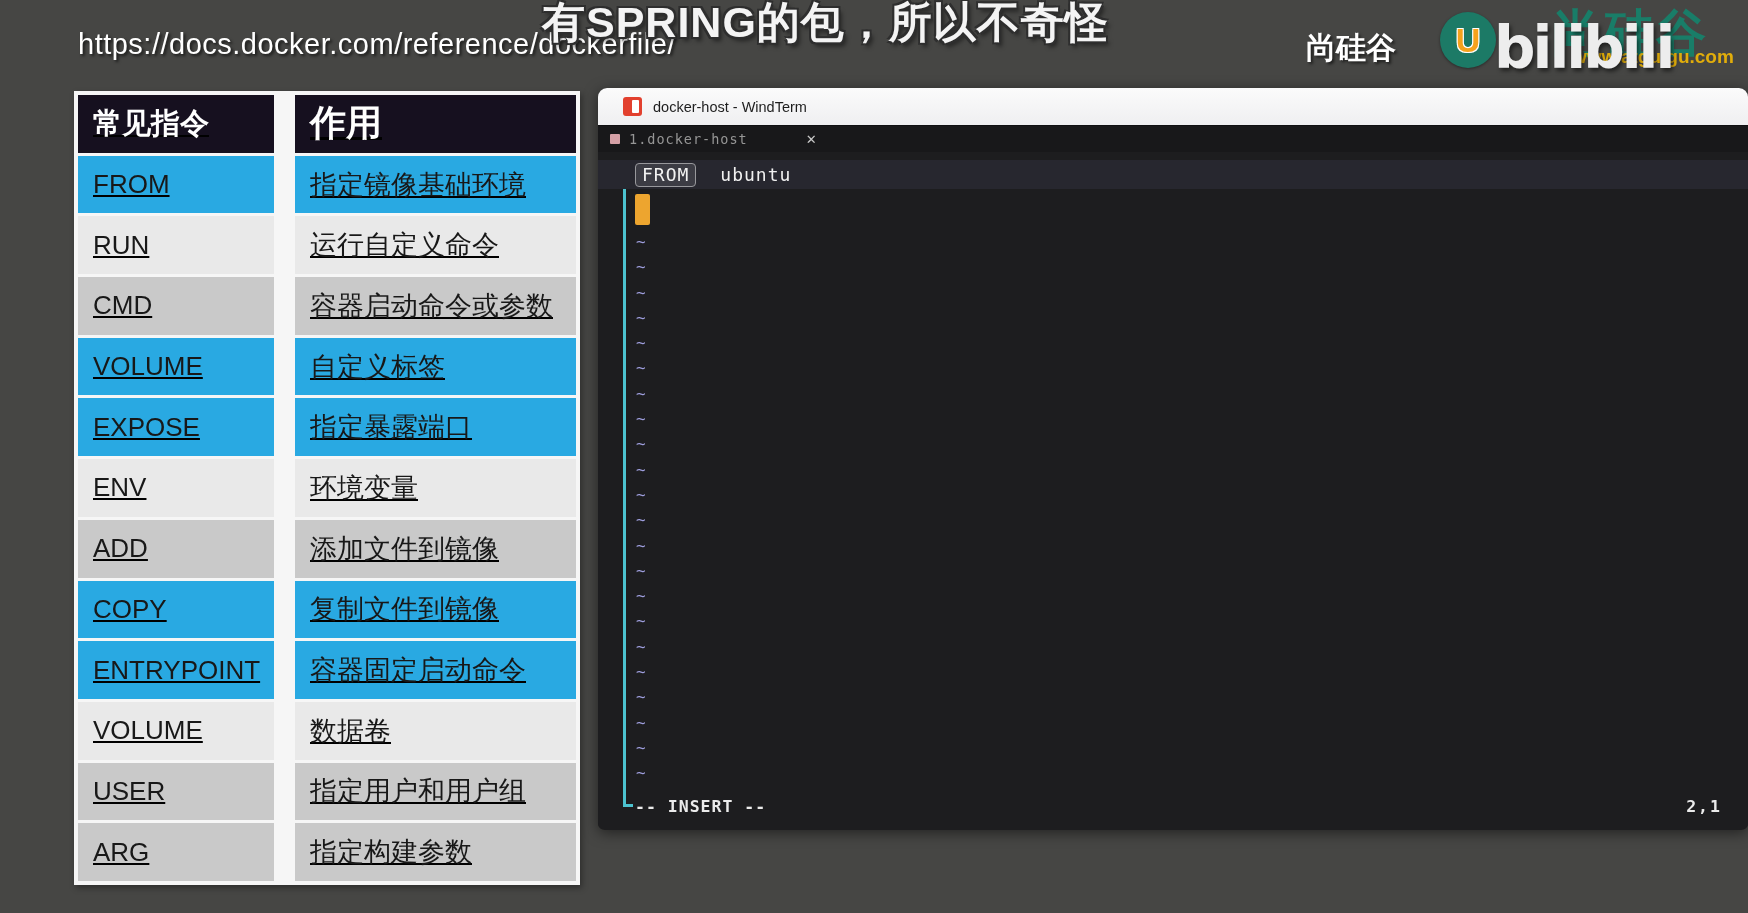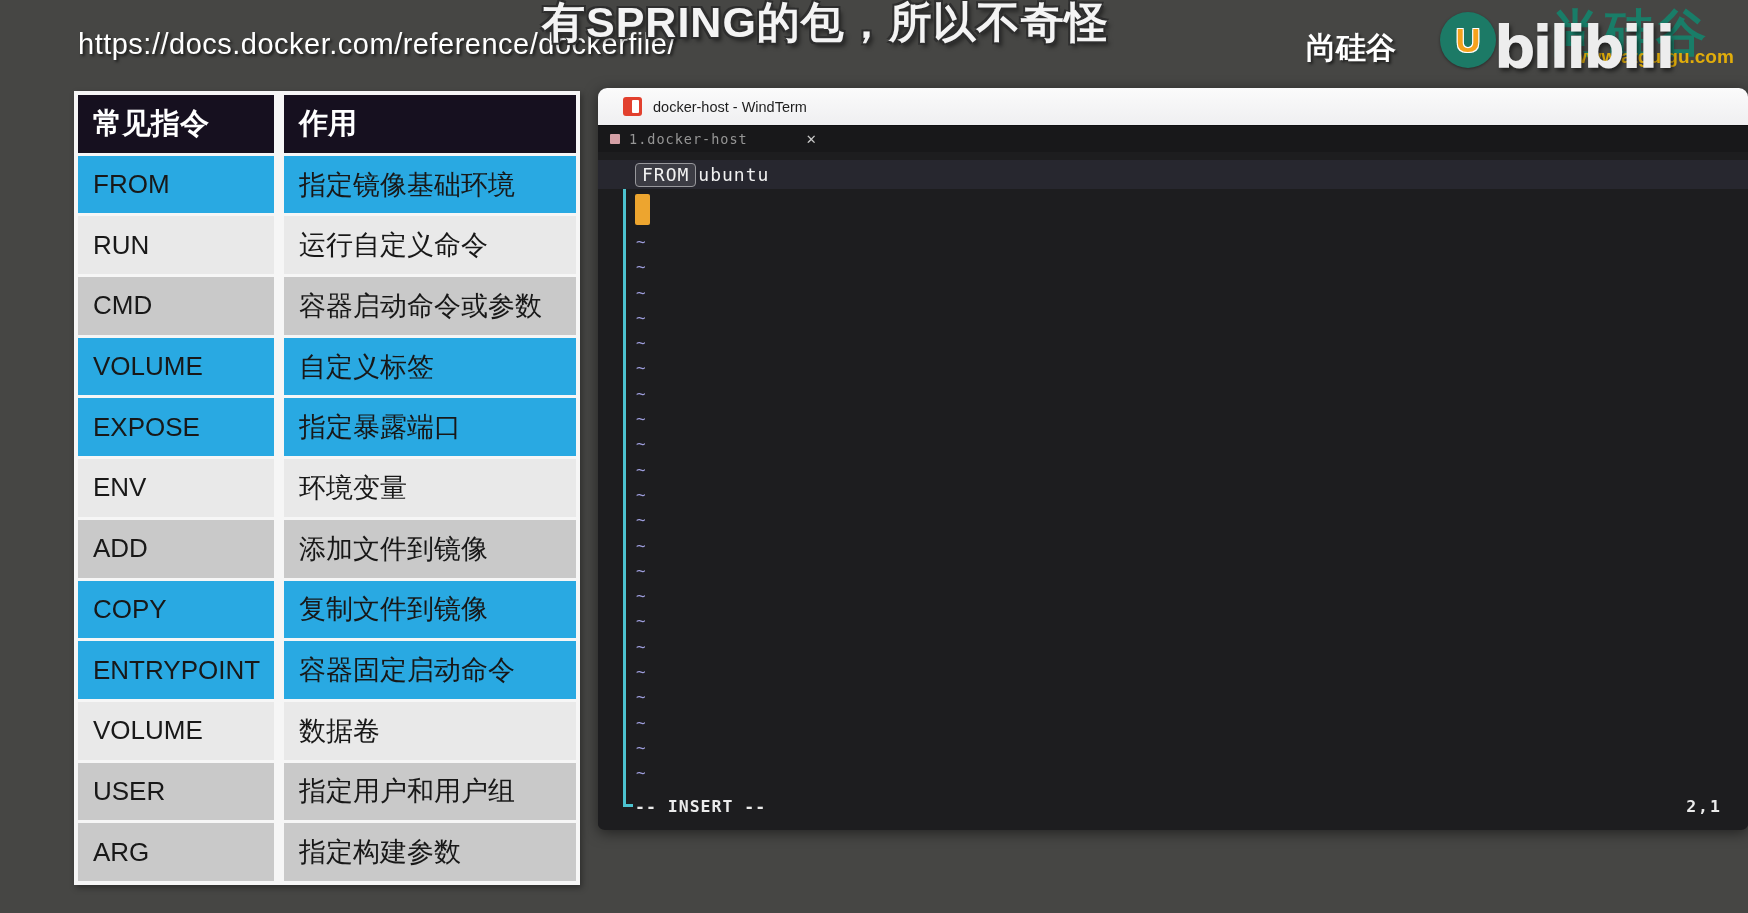--- a/index.html
+++ b/index.html
@@ -45,27 +45,27 @@
     letter-spacing:-3px; text-shadow:2px 3px 4px rgba(0,0,0,.55);
     font-family:"DejaVu Sans", sans-serif; transform:scaleY(1.02); white-space:nowrap;
   }
 
   
   .cmd-table {
     position:absolute; left:74px; top:91px; width:506px; height:794px;
     background:#f6f6f6; padding:4px; display:flex; flex-direction:column; gap:3px;
     box-shadow:2px 3px 6px rgba(0,0,0,.35);
   }
-  .t-row { display:flex; gap:10px; flex:1; }
+  .t-row { display:flex; gap:21px; flex:1;text-decoration:underline; }
   .t-cell { display:flex; align-items:center; padding-left:15px; color:#181818; overflow:hidden; white-space:nowrap; }
   .t-cell.c1 { width:196px; flex:none; font-size:26px; }
   .t-cell.c2 { flex:1; font-size:27px; }
   .t-row.head .t-cell { background:#16101f; color:#ffffff; font-weight:bold; }
   .t-row.head .t-cell.c1 { font-size:29px; }
-  .t-row.head .t-cell.c2 { font-size:29px; }
+  .t-row.head .t-cell.c2 { font-size:36px; }
   .t-row.hl .t-cell { background:#29a9e2; }
   .t-row.light .t-cell { background:#e9e9e9; }
   .t-row.dark .t-cell { background:#c9c9c9; }
 
   
   .terminal {
     position:absolute; left:598px; top:88px; width:1150px; height:742px;
     border-radius:9px 9px 7px 7px; overflow:hidden; background:#1d1d1f;
     box-shadow:0 3px 14px rgba(0,0,0,.5);
   }
@@ -91,21 +91,21 @@
     border-left:3px solid #4cc2cf; border-bottom:3px solid #4cc2cf;
   }
   .current-line {
     position:absolute; left:0; right:0; top:8px; height:29px; background:#27272f;
     display:flex; align-items:center; padding-left:37px;
   }
   .kw-box {
     display:inline-block; background:#3c3c44; border:1px solid #98989c; border-radius:4px;
     padding:0px 6px 1px 6px; color:#f2f2f2; font-size:18px; letter-spacing:1px;
   }
-  .arg-text { margin-left:2px; color:#f0f0f0; font-size:18px; letter-spacing:1px; }
+  .arg-text { margin-left:24px; color:#f0f0f0; font-size:18px; letter-spacing:1px; }
   .text-cursor { position:absolute; left:37px; top:42px; width:15px; height:31px; background:#eda52f; border-radius:2px; }
   .tilde-column { position:absolute; left:38px; top:80px; }
   .tilde { height:25.3px; font-size:16px; color:#9f9fdf; }
   .status-mode {
     position:absolute; left:37px; bottom:13px; color:#ebebeb; font-size:16.5px; letter-spacing:1px; font-weight:bold;
   }
   .cursor-pos {
     position:absolute; right:26px; bottom:13px; color:#ebebeb; font-size:16.5px; letter-spacing:2px; font-weight:bold;
   }
 </style>

